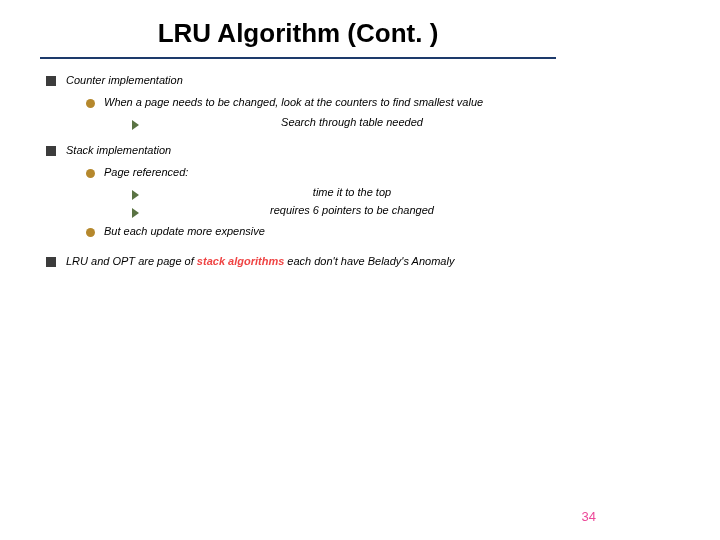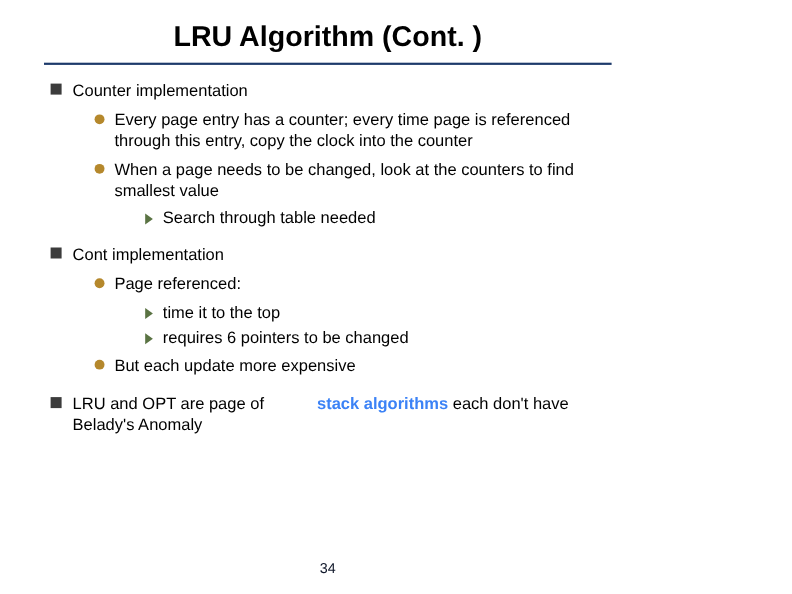--- a/index.html
+++ b/index.html
@@ -1,47 +1,46 @@
 <!DOCTYPE html>
 <html><head>
 <meta charset="utf-8">
 <style>
   * { margin: 0; padding: 0; box-sizing: border-box; }
   html, body { width: 720px; height: 540px; background: #fff; font-family: Arial, Helvetica, sans-serif; }
   .slide { width: 596px; height: 540px; position: relative; padding: 18px 40px 0 40px; }
   .title { font-size: 26px; font-weight: bold; text-align: center; color: #000; }
   .hr { border: 0; border-top: 2px solid #1d3a6b; margin: 8px 0 14px 0; }
-  .content { font-size: 15px; color: #000; line-height: 1.28; }
+  .content { font-size: 11px; color: #000; line-height: 1.28; font-style: italic; }
   .l1 { margin: 0 0 8px 6px; padding-left: 20px; position: relative; }
   .l1::before { content: ""; position: absolute; left: 0; top: 3px; width: 10px; height: 10px; background: #3c3c3c; }
   .l2 { margin: 6px 0 6px 46px; padding-left: 18px; position: relative; }
   .l2::before { content: ""; position: absolute; left: 0; top: 4px; width: 9px; height: 9px; background: #b5882c; border-radius: 50%; }
-  .l3 { margin: 4px 0 4px 92px; padding-left: 16px; position: relative; }
+  .l3 { margin: 4px 0 4px 92px; padding-left: 16px; position: relative; text-align: center; }
   .l3::before { content: ""; position: absolute; left: 0; top: 5px; width: 0; height: 0; border-top: 5px solid transparent; border-bottom: 5px solid transparent; border-left: 7px solid #5a7343; }
   .gap { height: 10px; }
-  .bold-term { font-weight: bold; color: #3b82f6; margin-left: 44px; }
-  .pagenum { position: absolute; bottom: 16px; left: 0; width: 100%; text-align: center; font-size: 13px; color: #0f172a; }
+  .bold-term { font-weight: bold; color: #ef4444; }
+  .pagenum { position: absolute; bottom: 16px; left: 0; width: 100%; text-align: right; font-size: 13px; color: #ec4899; }
 </style>
 </head>
 <body>
 
 <div class="slide">
   <div class="title">LRU Algorithm (Cont. )</div>
   <hr class="hr">
 
   <div class="content">
 
     <div class="l1">Counter implementation</div>
-    <div class="l2">Every page entry has a counter; every time page is referenced through this entry, copy the clock into the counter</div>
     <div class="l2">When a page needs to be changed, look at the counters to find smallest value</div>
     <div class="l3">Search through table needed</div>
 
     <div class="gap"></div>
 
-    <div class="l1">Cont implementation</div>
+    <div class="l1">Stack implementation</div>
     <div class="l2">Page referenced:</div>
     <div class="l3">time it to the top</div>
     <div class="l3">requires 6 pointers to be changed</div>
     <div class="l2">But each update more expensive</div>
 
     <div class="gap"></div>
 
     <div class="l1">
       <span>LRU and OPT are page of </span><span class="bold-term">stack algorithms</span><span> each don't have Belady's Anomaly</span>
     </div>

